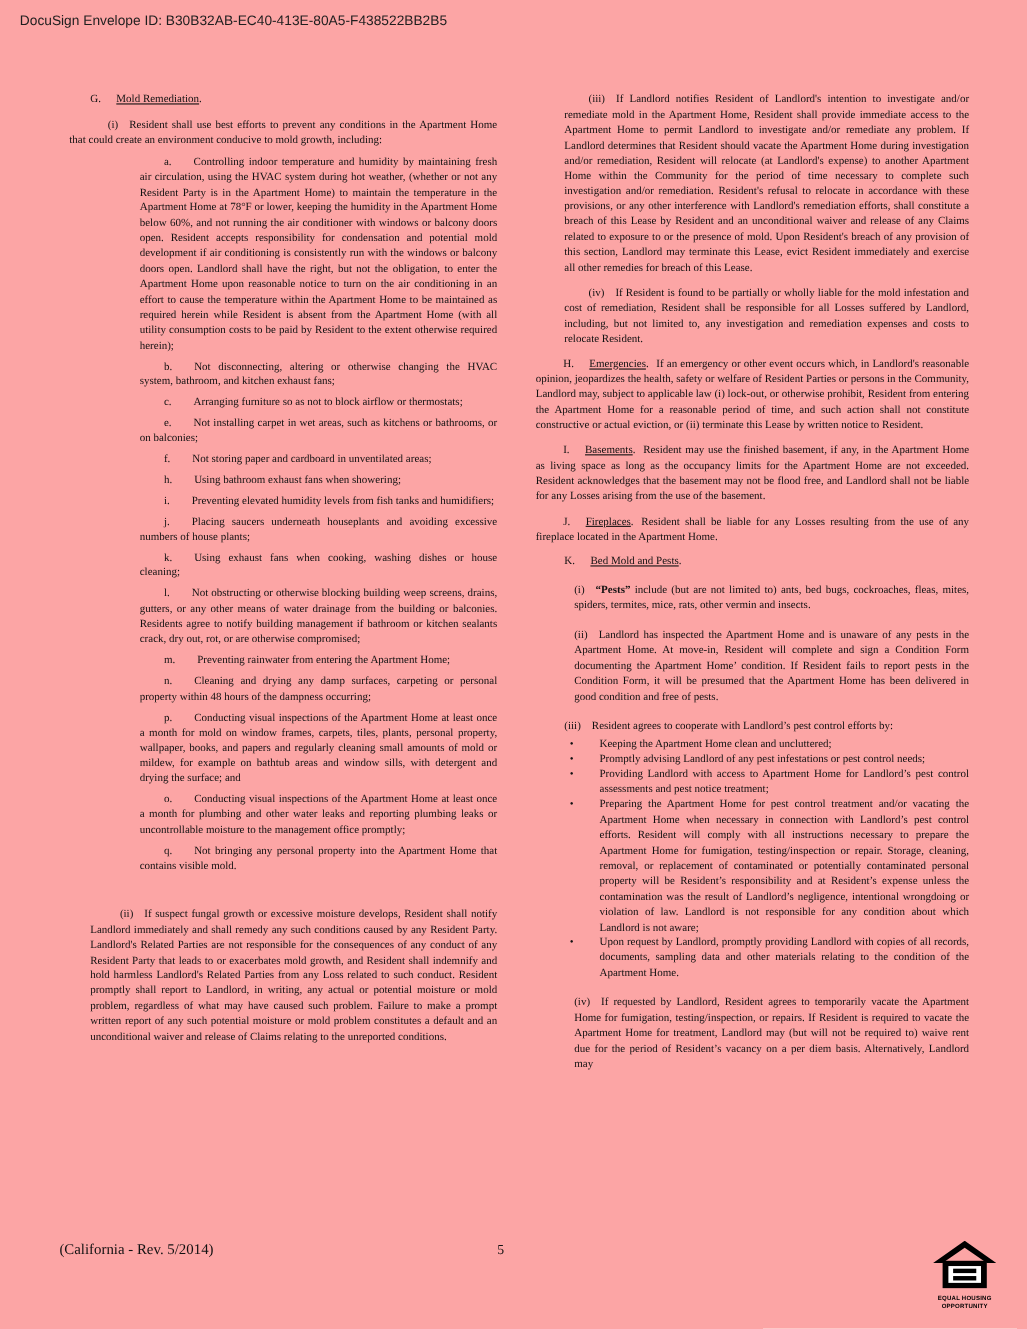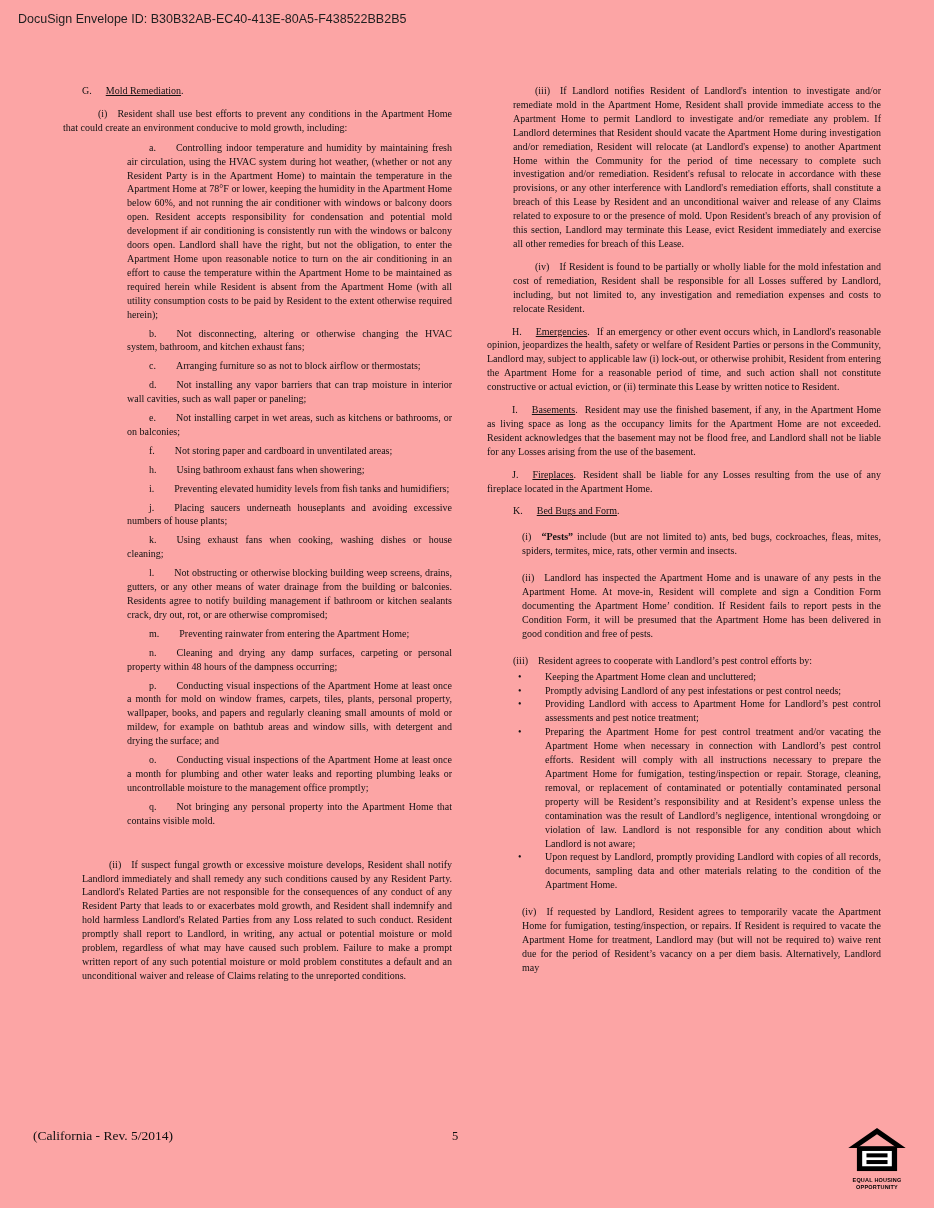--- a/index.html
+++ b/index.html
@@ -46,21 +46,21 @@
   p.bullet.last { margin-bottom: 13px; }
   .dot { position: absolute; left: -27px; top: 0; }
   .ltr  { margin-right: 14px; }
   .ltr2 { margin-right: 20px; }
   .num  { margin-right: 10px; }
   .per  { margin-right: 7px; }
   .b { font-weight: bold; }
   
   .footer-left {
     position: absolute;
-    left: 33px;
+    left: 54px;
     top: 1128px;
     font-family: "Liberation Serif", serif;
     font-size: 13.5px;
     color: #111111;
   }
   .footer-page {
     position: absolute;
     left: 452px;
     top: 1129px;
     font-family: "Liberation Serif", serif;
@@ -96,21 +96,20 @@
 
     <p class="pi"><span class="num">(i)</span><span>Resident shall use best efforts to prevent any conditions in the Apartment Home that could create an environment conducive to mold growth, including:</span></p>
 
     <div id="sub-items">
       <p class="sub"><span class="ltr2">a.</span><span>Controlling indoor temperature and humidity by maintaining fresh air circulation, using the HVAC system during hot weather, (whether or not any Resident Party is in the Apartment Home) to maintain the temperature in the Apartment Home at 78°F or lower, keeping the humidity in the Apartment Home below 60%, and not running the air conditioner with windows or balcony doors open. Resident accepts responsibility for condensation and potential mold development if air conditioning is consistently run with the windows or balcony doors open.  Landlord shall have the right, but not the obligation, to enter the Apartment Home upon reasonable notice to turn on the air conditioning in an effort to cause the temperature within the Apartment Home to be maintained as required herein while Resident is absent from the Apartment Home (with all utility consumption costs to be paid by Resident to the extent otherwise required herein);</span></p>
 
       <p class="sub"><span class="ltr2">b.</span><span>Not disconnecting, altering or otherwise changing the HVAC system, bathroom, and kitchen exhaust fans;</span></p>
 
       <p class="sub"><span class="ltr2">c.</span><span>Arranging furniture so as not to block airflow or thermostats;</span></p>
 
-      <p class="sub"><span class="ltr2">d.</span><span>Not installing any vapor barriers that can trap moisture in interior wall cavities, such as wall paper or paneling;</span></p>
 
       <p class="sub"><span class="ltr2">e.</span><span>Not installing carpet in wet areas, such as kitchens or bathrooms, or on balconies;</span></p>
 
       <p class="sub"><span class="ltr2">f.</span><span>Not storing paper and cardboard in unventilated areas;</span></p>
 
 
       <p class="sub"><span class="ltr2">h.</span><span>Using bathroom exhaust fans when showering;</span></p>
 
       <p class="sub"><span class="ltr2">i.</span><span>Preventing elevated humidity levels from fish tanks and humidifiers;</span></p>
 
@@ -138,21 +137,21 @@
     <p class="piii"><span class="num">(iii)</span><span>If Landlord notifies Resident of Landlord's intention to investigate and/or remediate mold in the Apartment Home, Resident shall provide immediate access to the Apartment Home to permit Landlord to investigate and/or remediate any problem.  If Landlord determines that Resident should vacate the Apartment Home during investigation and/or remediation, Resident will relocate (at Landlord's expense) to another Apartment Home within the Community for the period of time necessary to complete such investigation and/or remediation.  Resident's refusal to relocate in accordance with these provisions, or any other interference with Landlord's remediation efforts, shall constitute a breach of this Lease by Resident and an unconditional waiver and release of any Claims related to exposure to or the presence of mold.  Upon Resident's breach of any provision of this section, Landlord may terminate this Lease, evict Resident immediately and exercise all other remedies for breach of this Lease.</span></p>
 
     <p class="piv"><span class="num">(iv)</span><span>If Resident is found to be partially or wholly liable for the mold infestation and cost of remediation, Resident shall be responsible for all Losses suffered by Landlord, including, but not limited to, any investigation and remediation expenses and costs to relocate Resident.</span></p>
 
     <p class="sec"><span class="ltr">H.</span><span class="u">Emergencies</span><span class="per">.</span><span>If an emergency or other event occurs which, in Landlord's reasonable opinion, jeopardizes the health, safety or welfare of Resident Parties or persons in the Community, Landlord may, subject to applicable law (i) lock-out, or otherwise prohibit, Resident from entering the Apartment Home for a reasonable period of time, and such action shall not constitute constructive or actual eviction, or (ii) terminate this Lease by written notice to Resident.</span></p>
 
     <p class="sec"><span class="ltr">I.</span><span class="u">Basements</span><span class="per">.</span><span>Resident may use the finished basement, if any, in the Apartment Home as living space as long as the occupancy limits for the Apartment Home are not exceeded.  Resident acknowledges that the basement may not be flood free, and Landlord shall not be liable for any Losses arising from the use of the basement.</span></p>
 
     <p class="sec"><span class="ltr">J.</span><span class="u">Fireplaces</span><span class="per">.</span><span>Resident shall be liable for any Losses resulting from the use of any fireplace located in the Apartment Home.</span></p>
 
-    <p class="khead"><span class="ltr">K.</span><span class="u">Bed Bugs and Form</span><span>.</span></p>
+    <p class="khead"><span class="ltr">K.</span><span class="u">Bed Mold and Pests</span><span>.</span></p>
 
     <p class="ksub"><span class="num">(i)</span><span class="b">“Pests”</span><span> include (but are not limited to) ants, bed bugs, cockroaches, fleas, mites, spiders, termites, mice, rats, other vermin and insects.</span></p>
 
     <p class="ksub"><span class="num">(ii)</span><span>Landlord has inspected the Apartment Home and is unaware of any pests in the Apartment Home. At move-in, Resident will complete and sign a Condition Form documenting the Apartment Home’ condition.  If Resident fails to report pests in the Condition Form, it will be presumed that the Apartment Home has been delivered in good condition and free of pests.</span></p>
 
     <p class="ksub-tight"><span class="num">(iii)</span><span>Resident agrees to cooperate with Landlord’s pest control efforts by:</span></p>
 
     <div id="bullet-items">
       <p class="bullet"><span class="dot">•</span><span>Keeping the Apartment Home clean and uncluttered;</span></p>
 

